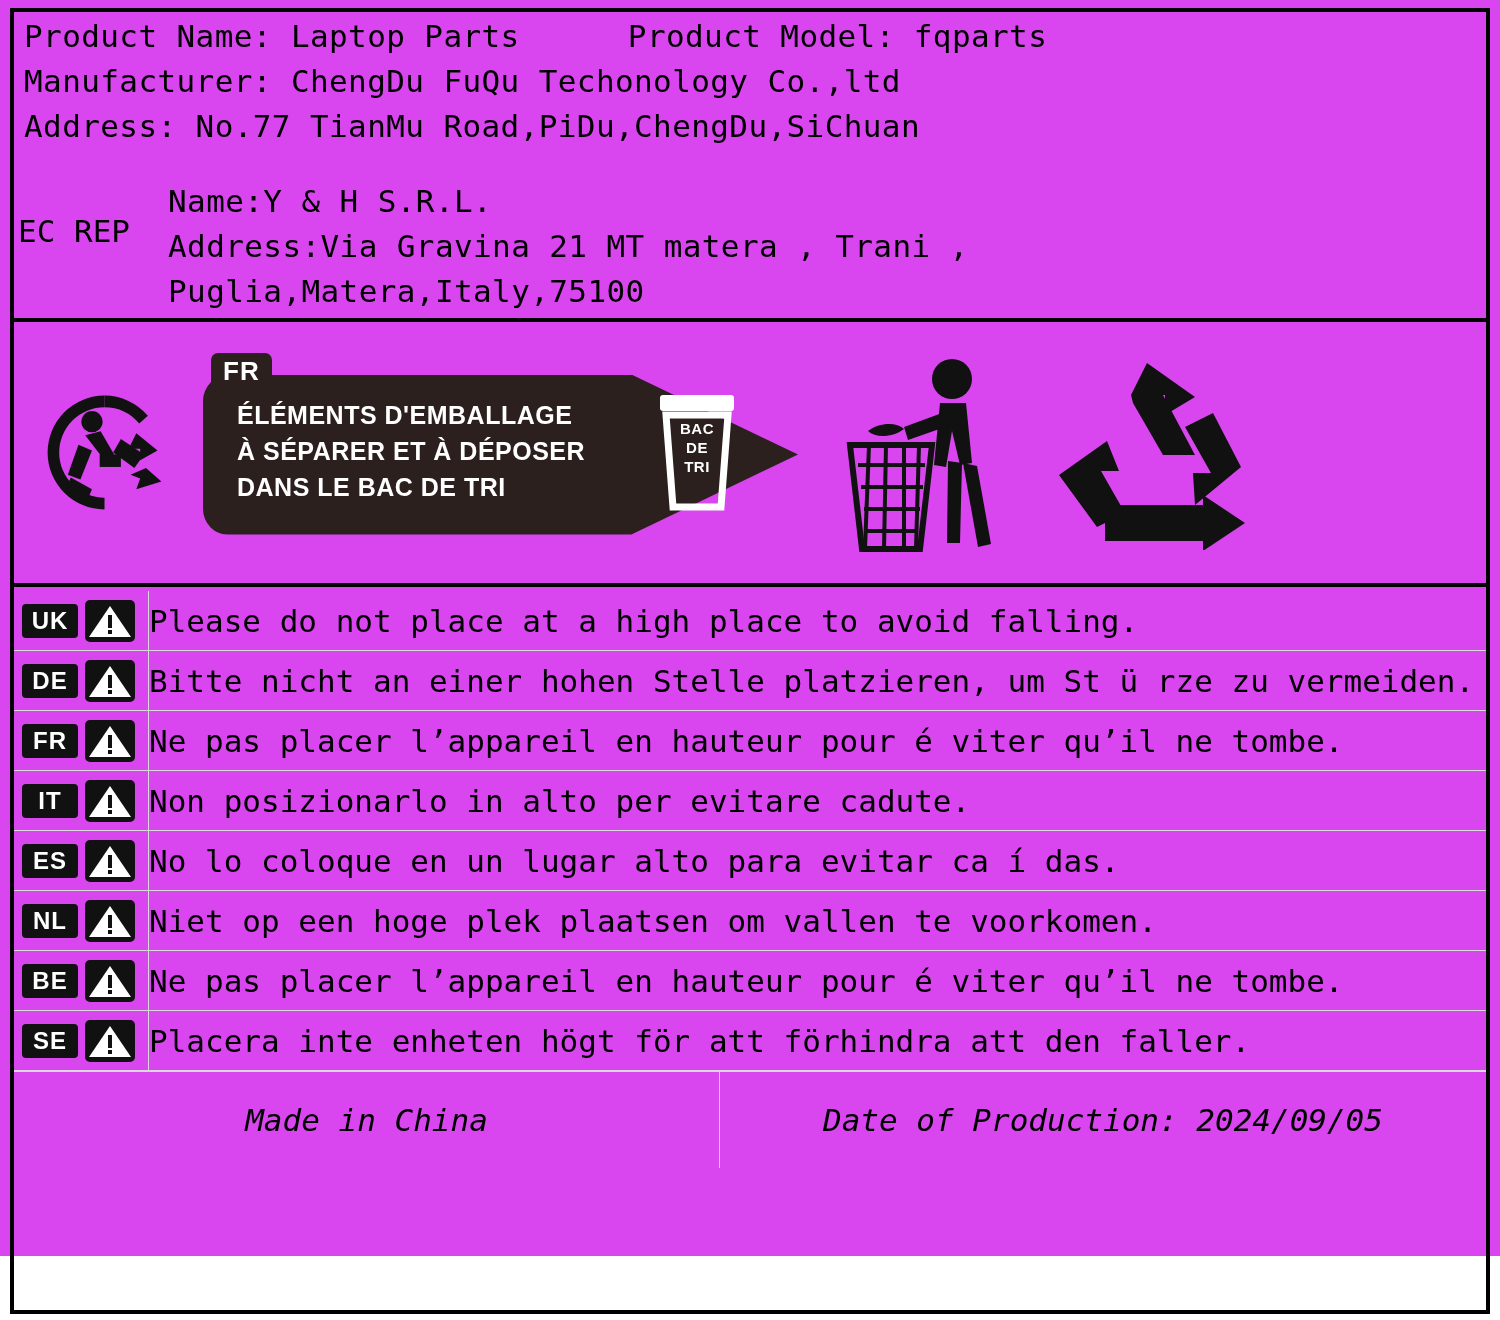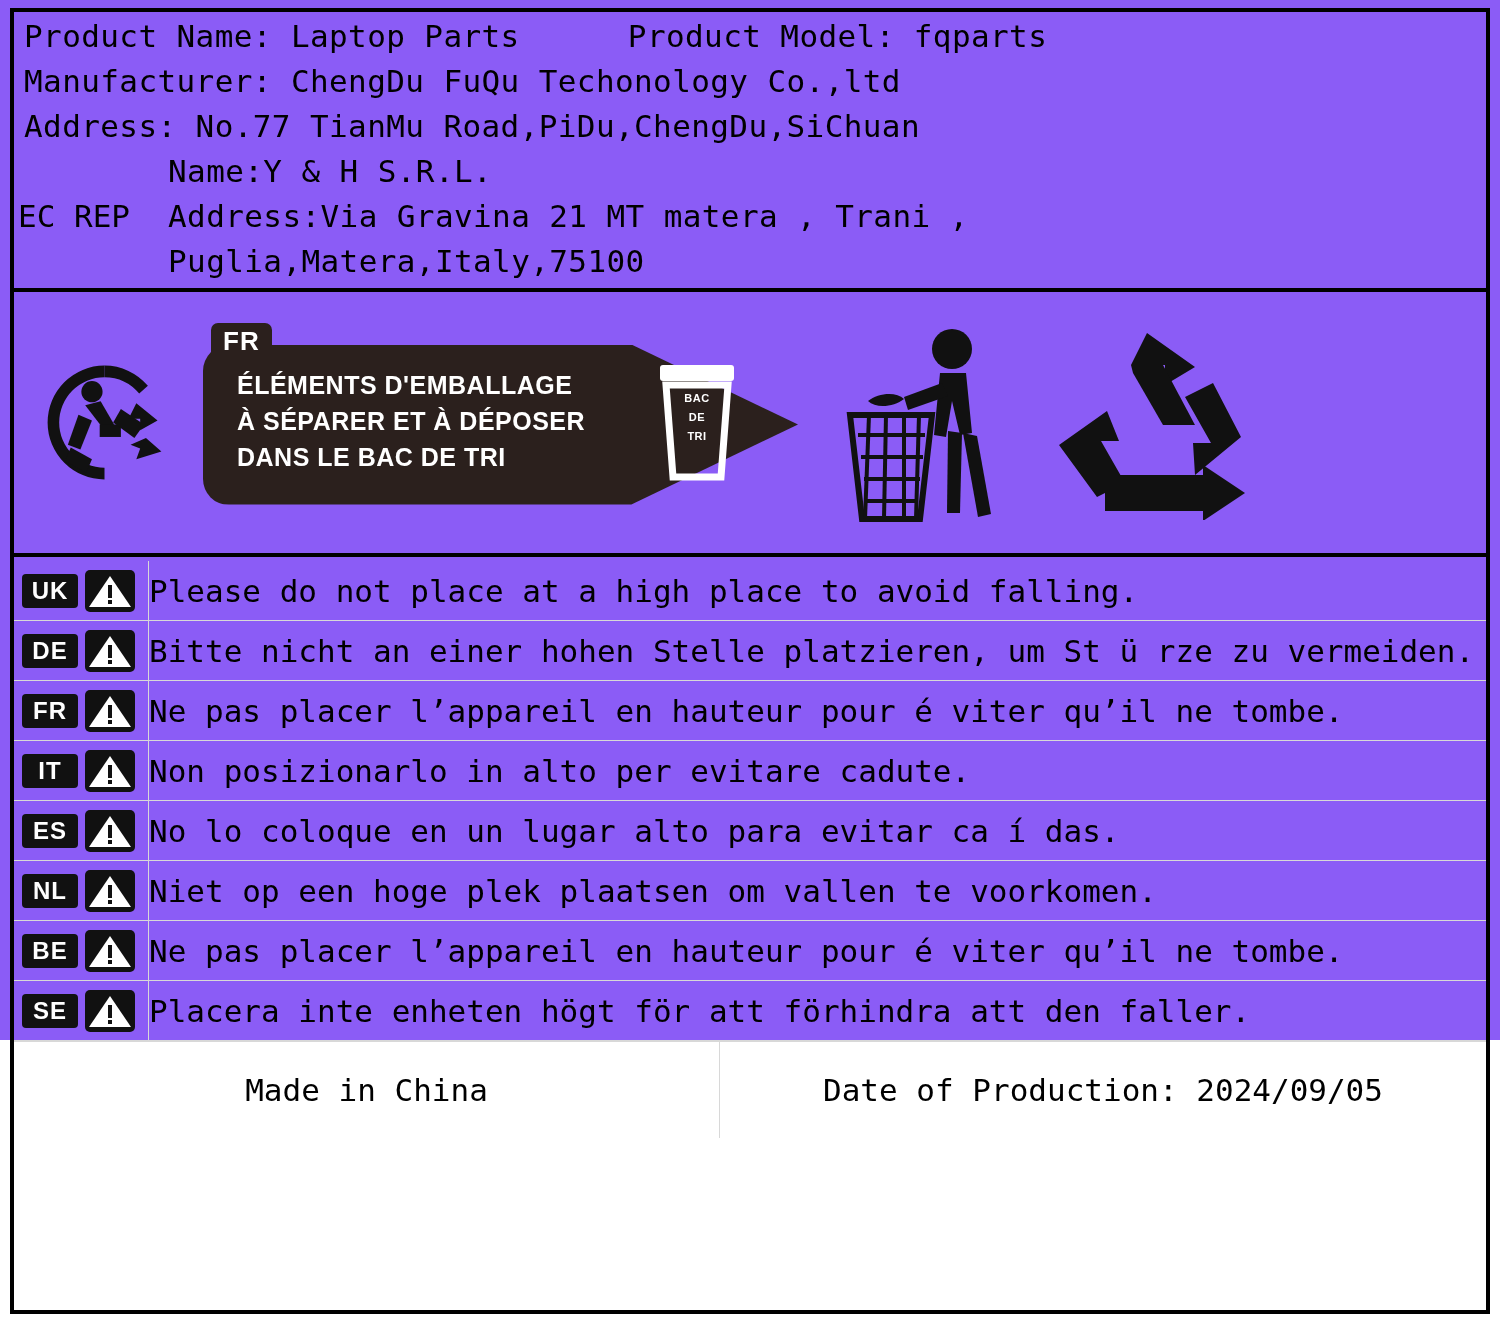--- a/index.html
+++ b/index.html
@@ -11,24 +11,24 @@
     width: 1500px;
     height: 1320px;
     font-family: "DejaVu Sans Mono", monospace;
     color: #000000;
     overflow: hidden;
   }
 
   .label-sheet {
     position: relative;
     width: 1500px;
-    height: 1040px;
+    height: 1256px;
     box-sizing: border-box;
     padding: 8px 10px 6px 10px;
-    background: #8b5cf6;
+    background: #d946ef;
   }
 
   .outer-frame {
     box-sizing: border-box;
     border: 4px solid #000;
     width: 1480px;
     height: 1306px;
     display: flex;
     flex-direction: column;
   }
@@ -57,20 +57,21 @@
   .ec-rep-tag {
     font-size: 31px;
     line-height: 45px;
     white-space: nowrap;
     padding-left: 4px;
     width: 150px;
     flex: none;
   }
   .ec-rep-body {
     flex: 1 1 auto;
+    margin-top: 30px;
   }
   .ec-rep-body .info-line {
     padding-left: 0;
   }
 
   
   .picto-block {
     border-bottom: 4px solid #000;
     height: 265px;
     display: flex;
@@ -136,21 +137,21 @@
   }
   .fr-banner .bin .bintxt {
     position: absolute;
     left: 0;
     top: 26px;
     width: 86px;
     text-align: center;
     color: #fff;
     font-family: "Liberation Sans", sans-serif;
     font-weight: bold;
-    font-size: 11px;
+    font-size: 15px;
     line-height: 19px;
     letter-spacing: 0.5px;
   }
 
   .binman {
     flex: none;
     width: 195px;
     height: 200px;
   }
   .mobius {
@@ -207,20 +208,21 @@
     align-items: center;
     flex: 1 1 auto;
   }
 
   
   .footer {
     display: flex;
     align-items: center;
     height: 96px;
     border-top: 1px solid #d8d8d8;
+    font-style: italic;
   }
   .footer .made {
     width: 705px;
     flex: none;
     text-align: center;
     font-size: 31px;
     border-right: 1px solid #d8d8d8;
     align-self: stretch;
     display: flex;
     align-items: center;

